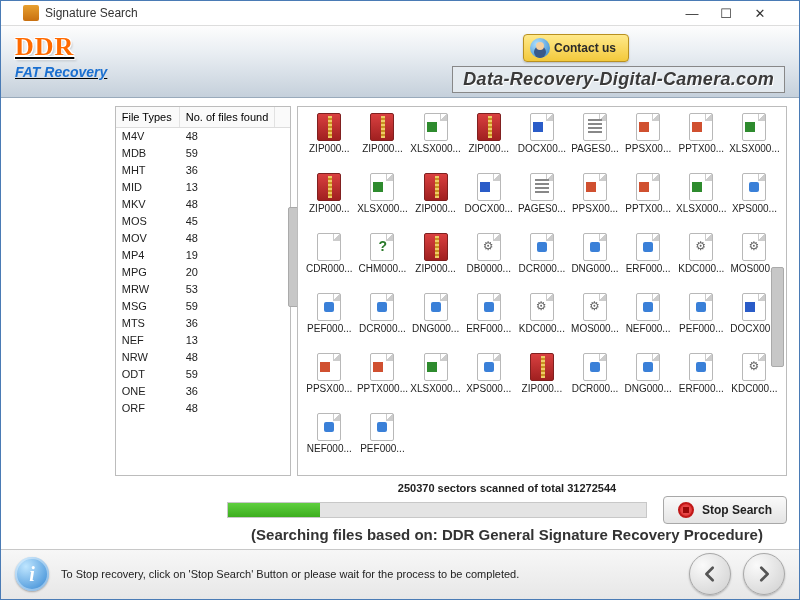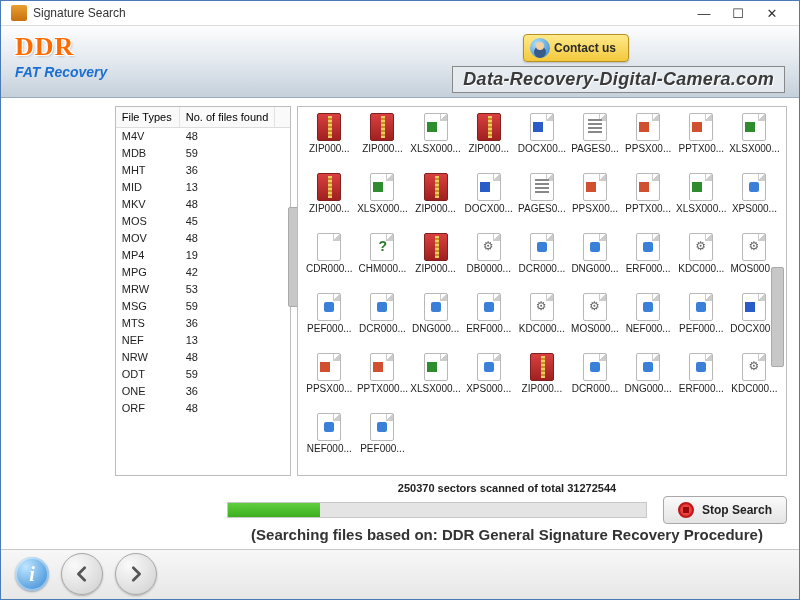--- a/index.html
+++ b/index.html
@@ -1,23 +1,23 @@
 <!DOCTYPE html>
 <html><head>
 <meta charset="utf-8">
 <style>
 * { box-sizing: border-box; margin: 0; padding: 0; }
 body { font-family: "Segoe UI", Tahoma, sans-serif; font-size: 11px; background: #fff; width: 800px; height: 600px; overflow: hidden; position: relative; }
 .window { width: 800px; height: 600px; border: 1px solid #4a7bb5; display: flex; flex-direction: column; background: #fff; }
-.titlebar { height: 28px; background: #fff; border-bottom: 1px solid #ddd; display: flex; align-items: center; padding: 0 10px; }
+.titlebar { height: 28px; background: #fff; border-bottom: 1px solid #ddd; display: flex; align-items: center; padding: 0 22px; }
 .title-icon { width: 16px; height: 16px; background: linear-gradient(#e8a030,#c87010); border-radius: 2px; margin-right: 6px; }
 .title-text { flex: 1; font-size: 12px; color: #333; }
 .win-btn { width: 34px; height: 22px; display: flex; align-items: center; justify-content: center; font-size: 13px; color: #333; cursor: default; }
 
-.header-banner { height: 78px; background: linear-gradient(#fdfdfd 0%, #e8edf2 40%, #c5d0db 100%); border-bottom: 1px solid #9ab; position: relative; padding: 6px 14px; }
+.header-banner { height: 78px; background: linear-gradient(#fdfdfd 0%, #e8edf2 40%, #c5d0db 100%); border-bottom: 1px solid #9ab; position: relative; padding: 6px 14px; text-decoration: underline; }
 .brand-ddr { font-family: Georgia, serif; font-size: 26px; font-weight: bold; color: #ff6a00; text-shadow: 1px 1px 0 #fff, -1px -1px 0 #fff, 1px -1px 0 #fff, -1px 1px 0 #fff, 2px 2px 2px rgba(0,0,0,0.15); letter-spacing: 1px; }
 .brand-sub { font-size: 14px; font-weight: bold; font-style: italic; color: #1a6fd0; margin-top: 2px; }
 .contact-btn { position: absolute; top: 8px; right: 170px; background: linear-gradient(#ffe98a,#f3c93c); border: 1px solid #b89020; border-radius: 4px; padding: 3px 12px 3px 6px; display: flex; align-items: center; gap: 4px; font-size: 12px; font-weight: bold; color: #2a2a2a; box-shadow: 0 1px 2px rgba(0,0,0,0.2); }
 .contact-icon { width: 20px; height: 20px; border-radius: 50%; background: radial-gradient(circle at 35% 30%, #aee0ff, #2a80c8); position: relative; }
 .contact-icon::after { content:""; position:absolute; width:8px; height:8px; background:#f5d0a0; border-radius:50%; top:4px; left:6px; box-shadow: 0 6px 0 2px #3a5a8a; }
 .watermark { position: absolute; bottom: 4px; right: 14px; font-size: 18px; font-weight: bold; font-style: italic; color: #3a3a3a; background: rgba(230,235,240,0.92); border: 1px solid #888; padding: 2px 10px; letter-spacing: 0.3px; text-shadow: 1px 1px 0 #fff; }
 
 .content { flex: 1; padding: 8px 12px 4px 12px; display: flex; flex-direction: column; gap: 4px; align-items: flex-end; }
 .panels { display: flex; gap: 6px; height: 370px; }
 .left-panel { width: 176px; border: 1px solid #bcbcbc; background: #fff; display: flex; flex-direction: column; position: relative; }
@@ -120,21 +120,21 @@
             <div class="ft-row">
               <div class="ft-col1">MOV</div>
               <div>48</div>
             </div>
             <div class="ft-row">
               <div class="ft-col1">MP4</div>
               <div>19</div>
             </div>
             <div class="ft-row">
               <div class="ft-col1">MPG</div>
-              <div>42</div>
+              <div>20</div>
             </div>
             <div class="ft-row">
               <div class="ft-col1">MRW</div>
               <div>53</div>
             </div>
             <div class="ft-row">
               <div class="ft-col1">MSG</div>
               <div>59</div>
             </div>
             <div class="ft-row">
@@ -465,20 +465,21 @@
           <span class="stop-ic"></span>
           <span>Stop Search</span>
         </div>
       </div>
       <div class="sub-note">(Searching files based on:  DDR General Signature Recovery Procedure)</div>
     </div>
   </div>
 
   <div class="footer">
     <div class="info-ic">i</div>
+    <div class="footer-text">To Stop recovery, click on 'Stop Search' Button or please wait for the process to be completed.</div>
     <div class="nav-btn">
       <svg viewBox="0 0 20 20">
           <path d="M13 3 L6 10 L13 17" fill="none" stroke="#555" stroke-width="3" stroke-linecap="round" stroke-linejoin="round"></path>
         </svg>
     </div>
     <div class="nav-btn">
       <svg viewBox="0 0 20 20">
           <path d="M7 3 L14 10 L7 17" fill="none" stroke="#555" stroke-width="3" stroke-linecap="round" stroke-linejoin="round"></path>
         </svg>
     </div>

